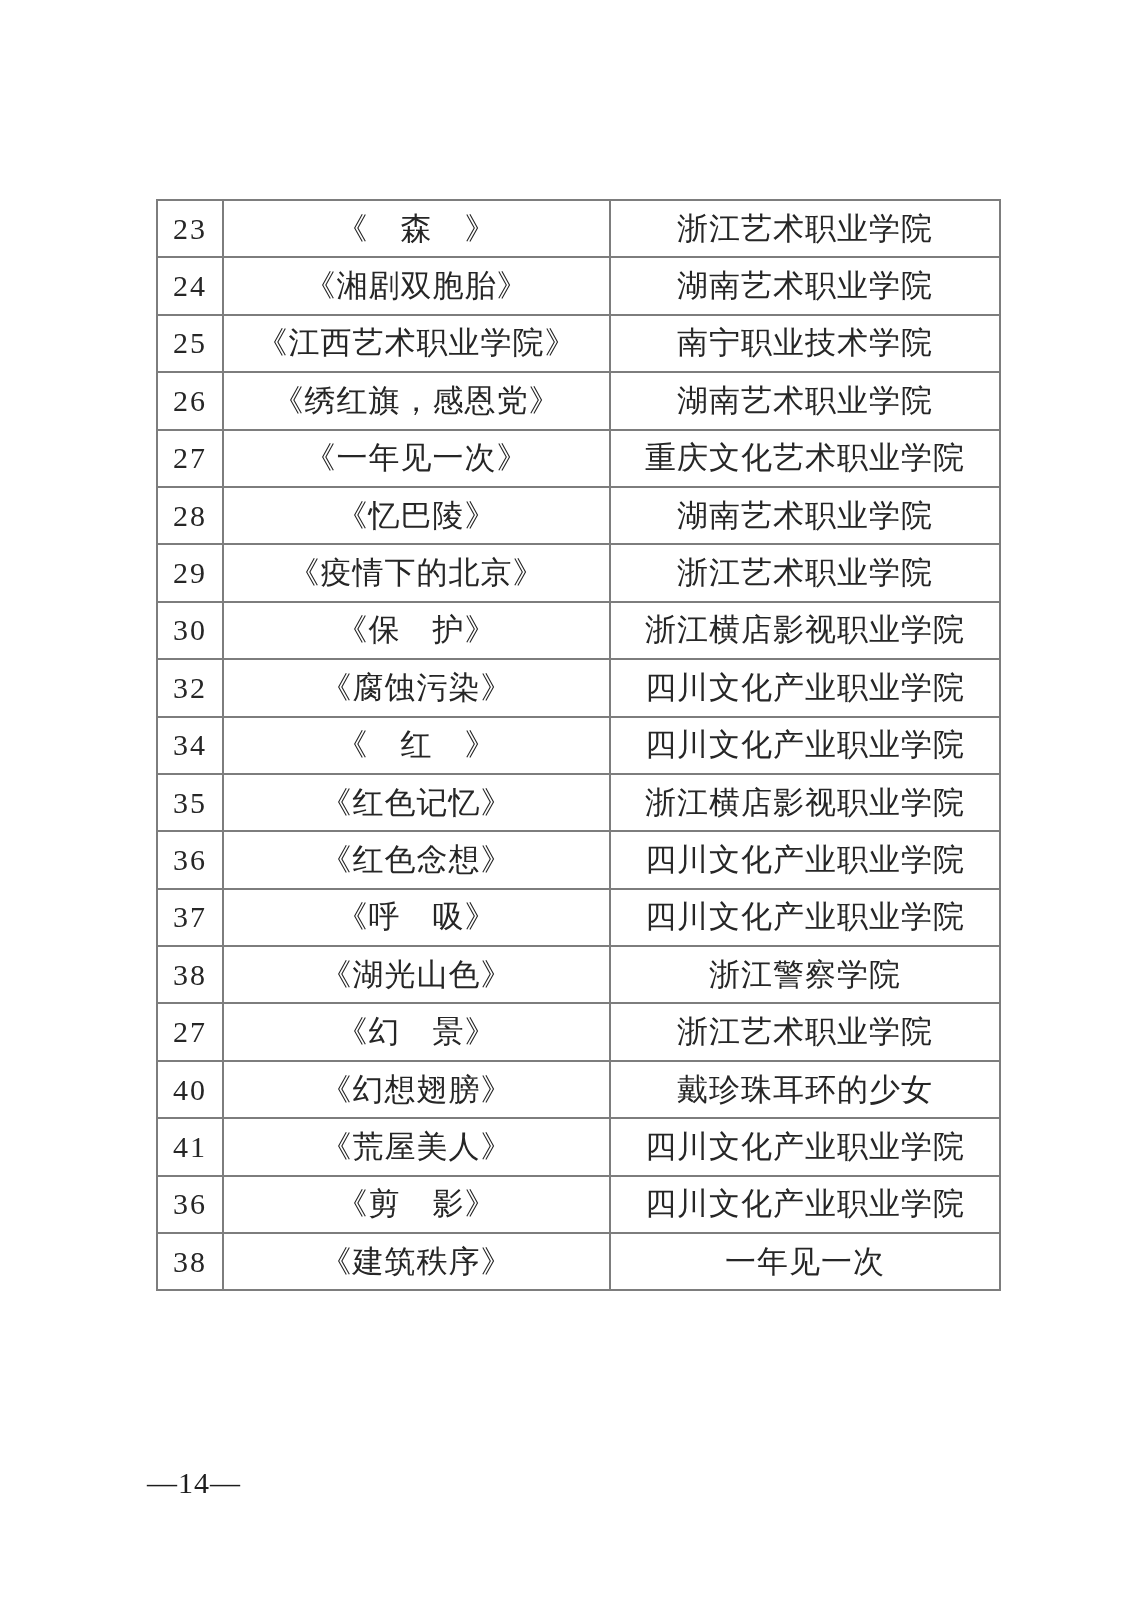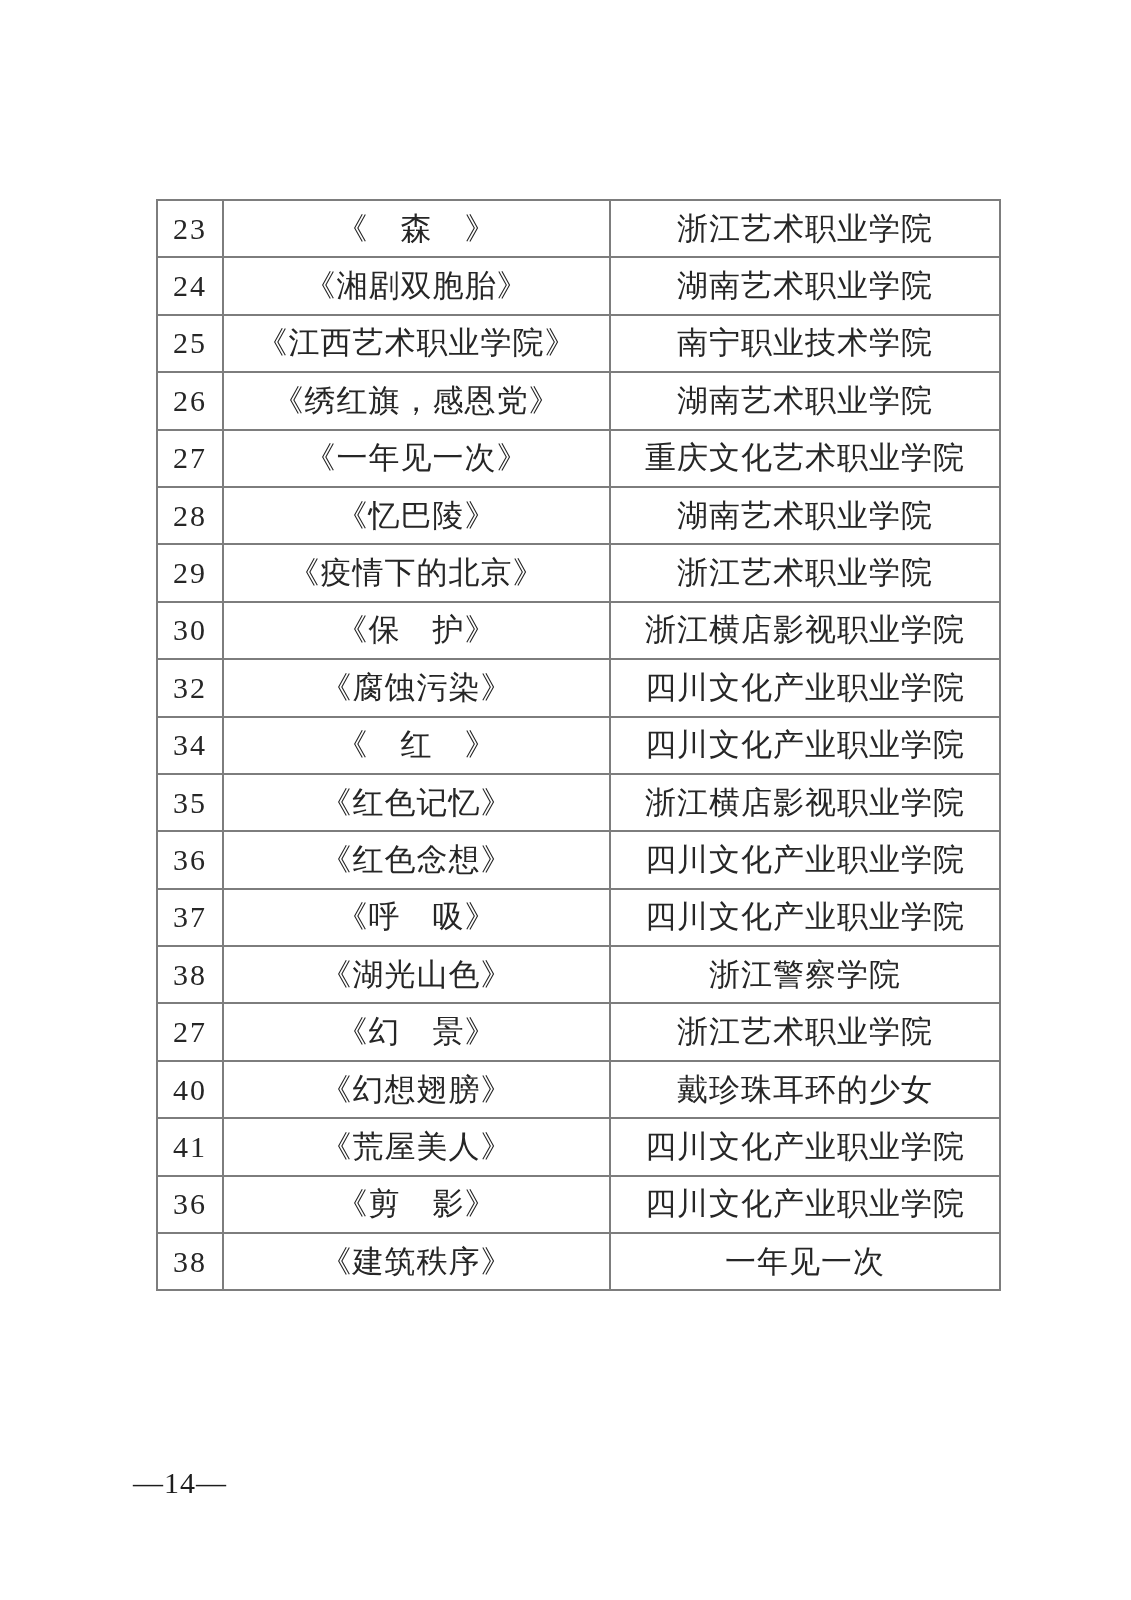--- a/index.html
+++ b/index.html
@@ -50,21 +50,21 @@
     color: #262626;
   }
   td.cell-college {
     width: 388px;
     font-size: 31px;
     letter-spacing: 1px;
     color: #262626;
   }
   .page-number {
     position: absolute;
-    left: 133px;
+    left: 147px;
     top: 1466px;
     font-size: 30px;
     letter-spacing: 1px;
     color: #1d1d1d;
   }
 </style>
 </head>
 <body>
 
 <div class="page">

